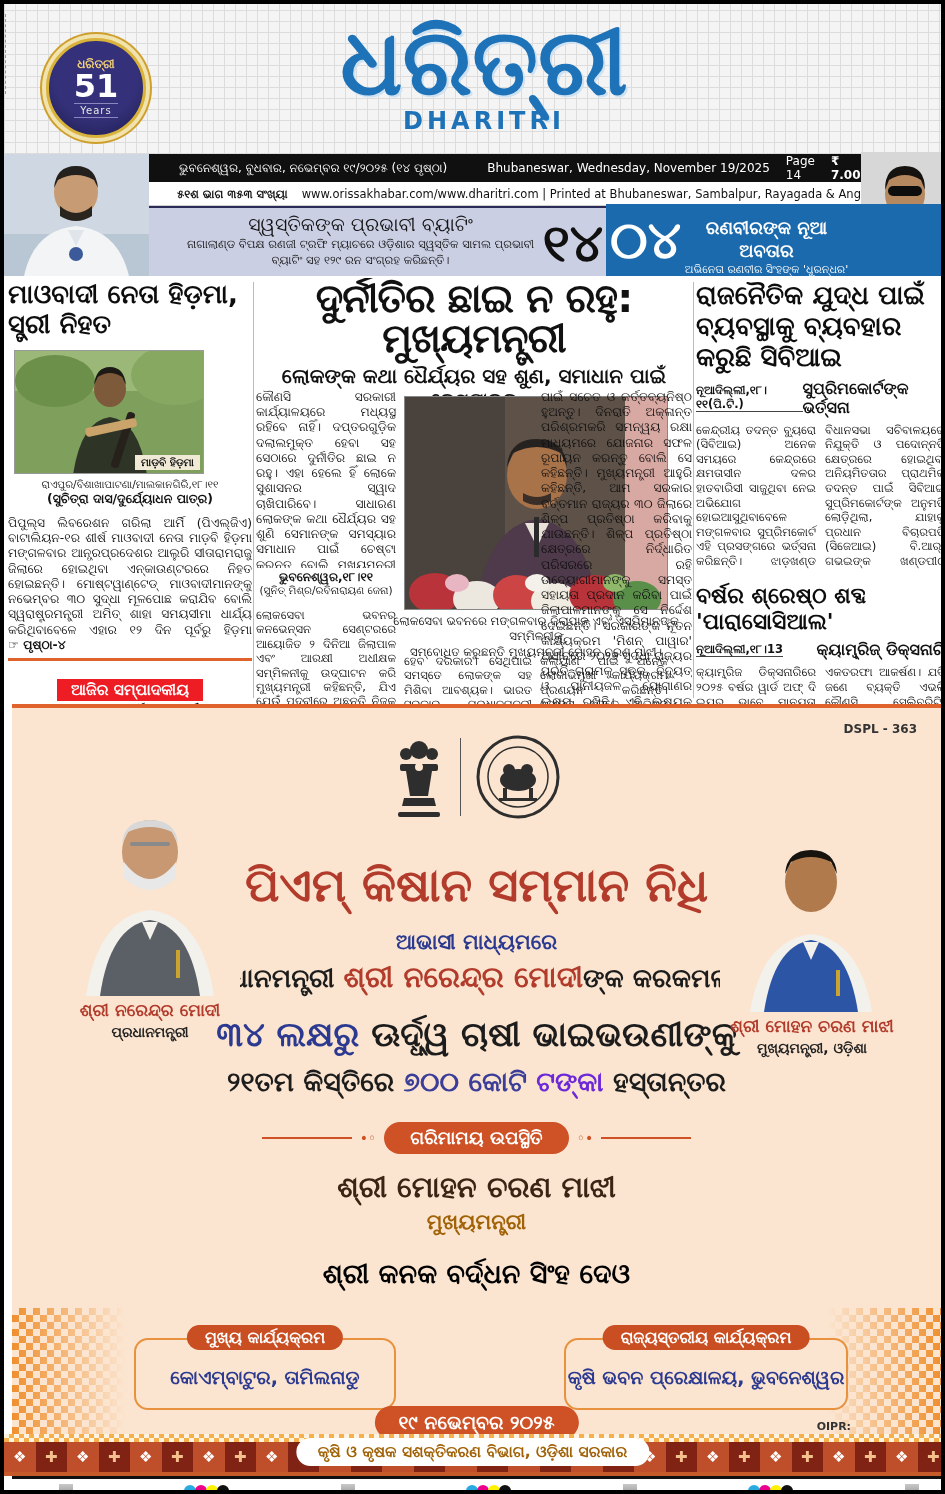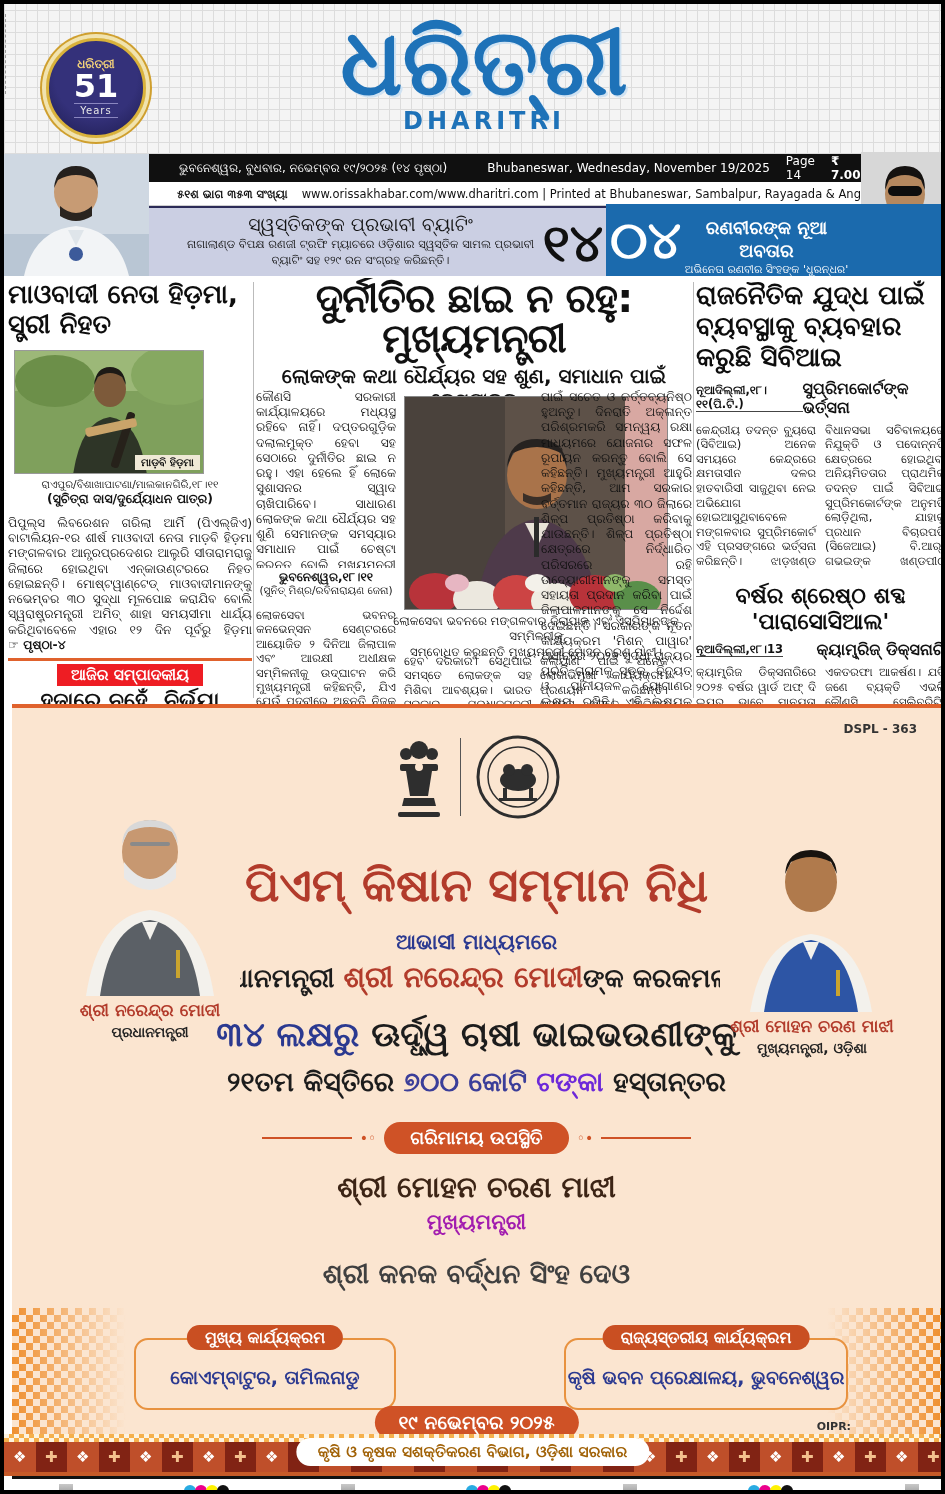--- a/index.html
+++ b/index.html
@@ -65,21 +65,21 @@
   .jump::before{content:"☞ ";}
 
   .left-article{position:absolute;left:4px;top:4px;width:244px;height:424px;overflow:hidden;}
   .left-article h2{font-size:26px;line-height:1.15;}
   .maoist-photo{position:absolute;left:6px;top:70px;width:190px;height:124px;border:1px solid #999;overflow:hidden;}
   .maoist-cap{position:absolute;right:3px;bottom:3px;background:#efe9d6;font-size:10.5px;padding:1px 6px;font-weight:bold;}
   .maoist-meta{position:absolute;left:0;top:198px;width:244px;text-align:center;}
   .maoist-meta .m1{font-size:10.5px;}
   .maoist-meta .m2{font-size:12.5px;font-weight:bold;}
   .maoist-body{position:absolute;left:0;top:236px;width:244px;height:138px;overflow:hidden;}
-  .edit-wrap{position:absolute;left:0;top:378px;width:244px;border-top:3px solid #e0622d;text-align:center;padding-top:3px;}
+  .edit-wrap{position:absolute;left:0;top:378px;width:244px;border-top:3px solid #e0622d;text-align:center;padding-top:18px;}
   .edit-label{display:inline-block;background:#ee1d23;color:#fff;font-weight:bold;font-size:15.5px;padding:2px 14px;}
   .edit-title{font-size:22px;font-weight:bold;margin-top:2px;}
 
   .main-article{position:absolute;left:252px;top:2px;width:436px;height:426px;overflow:hidden;}
   .main-article h1{margin:0;font-size:40px;line-height:1.0;text-align:center;font-weight:bold;letter-spacing:-1px;}
   .main-sub{font-size:20px;font-weight:bold;text-align:center;margin-top:6px;}
   .m-intro{position:absolute;left:0;top:112px;width:140px;height:178px;overflow:hidden;}
   .m-date{position:absolute;left:0;top:292px;width:140px;text-align:center;}
   .m-date .d1{font-size:12px;font-weight:bold;}
   .m-date .d2{font-size:10.5px;}
@@ -89,43 +89,43 @@
   .m-below1{position:absolute;left:148px;top:376px;width:128px;height:50px;overflow:hidden;font-size:11.6px;}
   .m-below2{position:absolute;left:284px;top:376px;width:128px;height:50px;overflow:hidden;font-size:11.6px;}
   .m-col2-pos{position:absolute;left:285px;top:112px;width:151px;height:314px;overflow:hidden;}
 
   .right-col{position:absolute;left:692px;top:4px;width:249px;height:424px;overflow:hidden;}
   .right-col h2{font-size:26px;line-height:1.2;}
   .meta-row{display:flex;align-items:center;justify-content:space-between;margin-top:5px;}
   .meta-row .dl{font-size:11.5px;font-weight:bold;border-bottom:1px solid #444;}
   .meta-row .tag{font-size:16px;font-weight:bold;}
   .two-col{column-count:2;column-gap:9px;font-size:11.6px;line-height:1.26;text-align:justify;margin-top:6px;}
-  .right-col h3{font-size:22px;line-height:1.2;margin-top:10px;text-align:center;}
+  .right-col h3{font-size:22px;line-height:1.2;margin-top:10px;}
 
   
   .ad{position:absolute;left:8px;top:700px;width:929px;height:736px;background:#fbe5d0;border-top:4px solid #e0622d;overflow:hidden;text-align:center;}
   .dspl{position:absolute;right:24px;top:14px;font-size:12px;font-weight:bold;color:#333;}
   .emblems{position:absolute;left:0;right:0;top:26px;display:flex;align-items:center;justify-content:center;gap:14px;}
   .emblem-divider{width:1px;height:78px;background:#555;}
   .ad-title{position:absolute;left:0;right:0;top:150px;font-size:46px;font-weight:bold;color:#b23b2b;}
   .ad-virtual{position:absolute;left:0;right:0;top:222px;font-size:21px;font-weight:bold;color:#2b3990;}
   .ad-pm{position:absolute;left:0;right:0;top:252px;font-size:26px;font-weight:bold;color:#1c1c1c;}
   .ad-pm .hl{color:#b23b2b;font-size:29px;}
   .ad-farmers{position:absolute;left:0;right:0;top:306px;font-size:34px;font-weight:bold;color:#1c1c1c;}
   .ad-farmers .hl{color:#2b3990;}
   .ad-inst{position:absolute;left:0;right:0;top:358px;font-size:27px;font-weight:bold;color:#1c1c1c;}
   .ad-inst .hl1{color:#3b3e99;}
   .ad-inst .hl2{color:#6d28d9;}
   .presence{position:absolute;left:0;right:0;top:414px;display:flex;align-items:center;justify-content:center;gap:8px;}
   .presence .line{width:90px;border-top:2px solid #cf5226;}
   .presence .dot{color:#cf5226;font-size:14px;}
   .presence .pill{background:#cf5226;color:#fff;font-weight:bold;font-size:18px;padding:5px 26px;border-radius:18px;}
   .ad-cm-name{position:absolute;left:0;right:0;top:462px;font-size:29px;font-weight:bold;color:#3c2415;}
-  .ad-cm-title{position:absolute;left:0;right:0;top:502px;font-size:21px;font-weight:bold;color:#a21caf;}
-  .ad-dcm-name{position:absolute;left:0;right:0;top:550px;font-size:27px;font-weight:bold;color:#404040;}
+  .ad-cm-title{position:absolute;left:0;right:0;top:502px;font-size:21px;font-weight:bold;color:#a16207;}
+  .ad-dcm-name{position:absolute;left:0;right:0;top:550px;font-size:27px;font-weight:bold;color:#000000;}
   .ad-dcm-title{position:absolute;left:0;right:0;top:590px;font-size:19px;font-weight:bold;color:#2b3990;}
   .ad-photo{position:absolute;overflow:hidden;}
   .ad-photo.modi{left:48px;top:92px;width:180px;height:196px;}
   .ad-photo.majhi{left:708px;top:128px;width:182px;height:176px;}
   .ad-cap1{font-size:17px;font-weight:bold;color:#b23b2b;position:absolute;width:240px;text-align:center;}
   .ad-cap2{font-size:14px;font-weight:bold;color:#222;position:absolute;width:240px;text-align:center;}
   .cap-modi1{left:18px;top:292px;} .cap-modi2{left:18px;top:316px;}
   .cap-majhi1{left:680px;top:308px;} .cap-majhi2{left:680px;top:332px;}
   .prog-box{position:absolute;top:630px;height:72px;border:2px solid #e8923f;border-radius:14px;background:#fbe5d0;}
   .prog-box .head{position:absolute;left:50%;top:-15px;transform:translateX(-50%);background:#c94f22;color:#fff;font-weight:bold;font-size:16px;padding:3px 18px;border-radius:15px;white-space:nowrap;}

